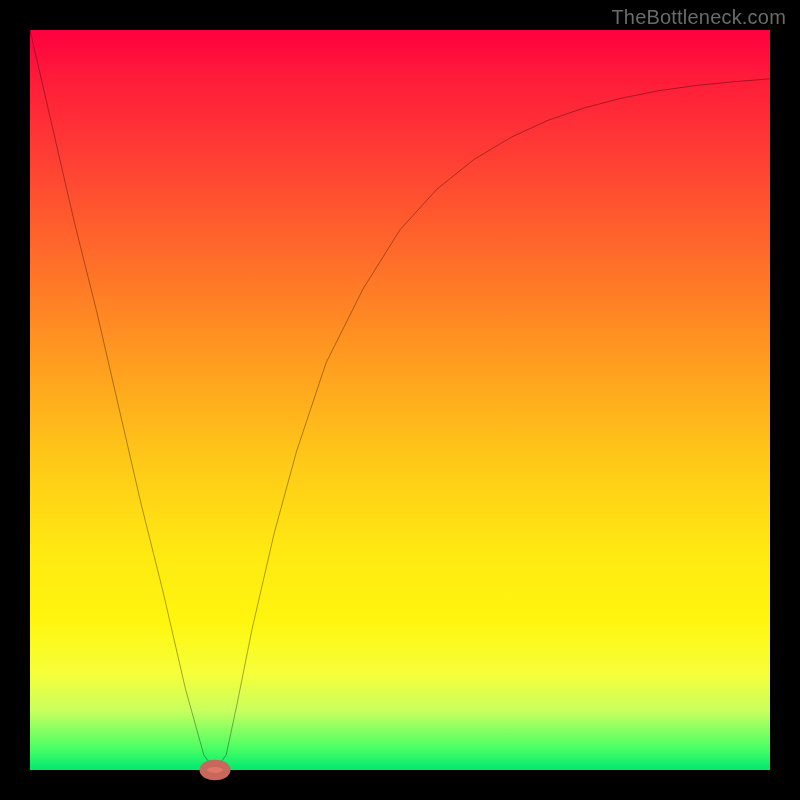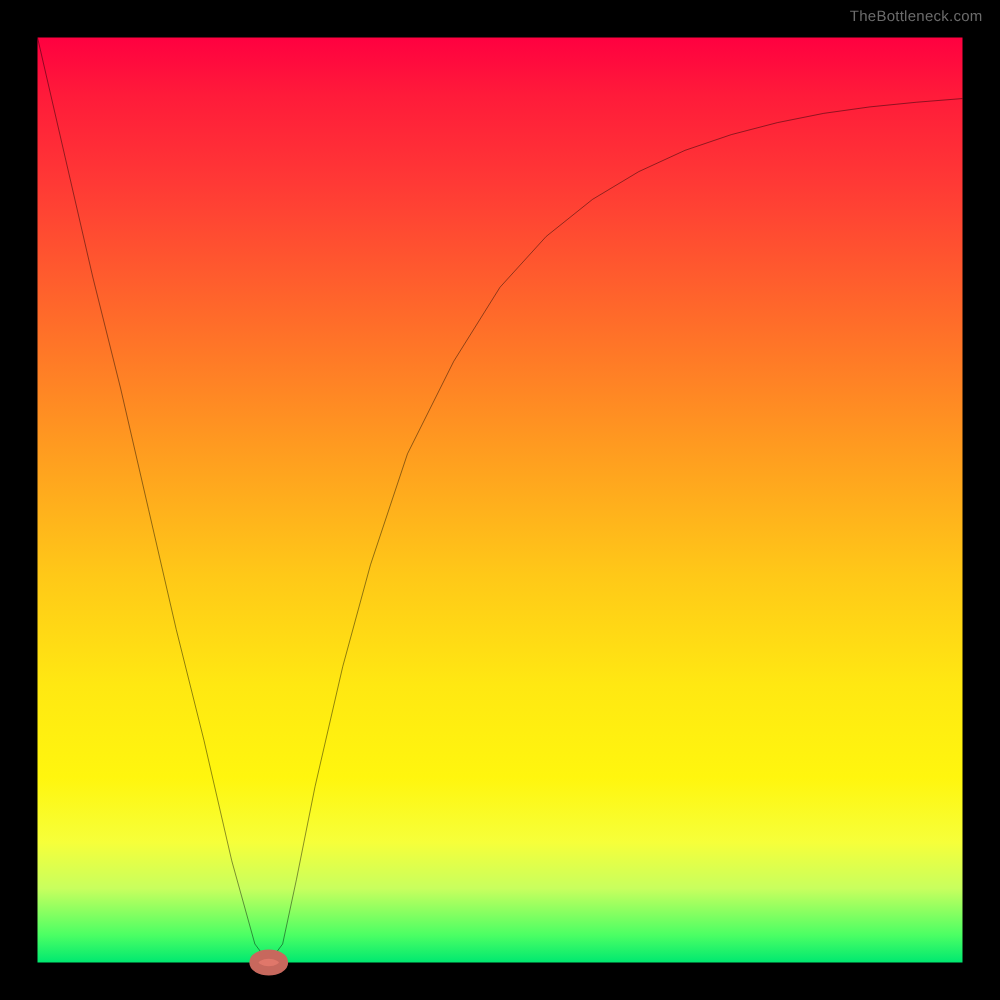--- a/index.html
+++ b/index.html
@@ -46,21 +46,21 @@
     top: 0;
     width: 740px;
     height: 740px;
     overflow: visible;
   }
   .watermark {
     position: absolute;
     top: 6px;
     right: 14px;
     color: #6b6b6b;
-    font-size: 12px;
+    font-size: 20px;
     letter-spacing: 0.2px;
     user-select: none;
   }
   .dip-marker {
     fill: #e0776a;
     stroke: #c7685d;
     stroke-width: 1;
   }
 </style>
 </head>

